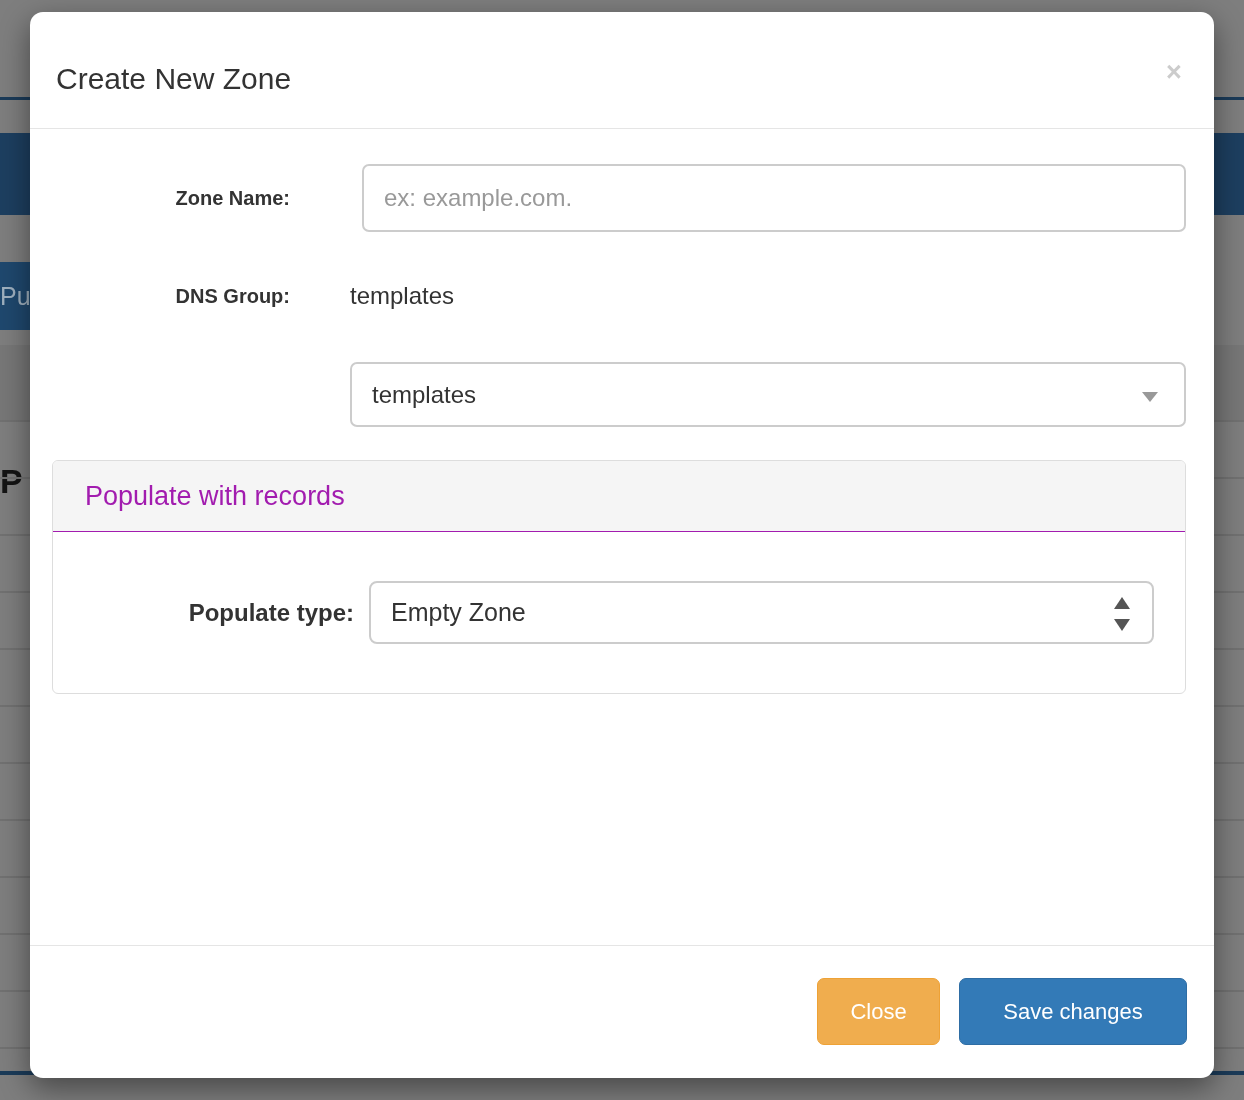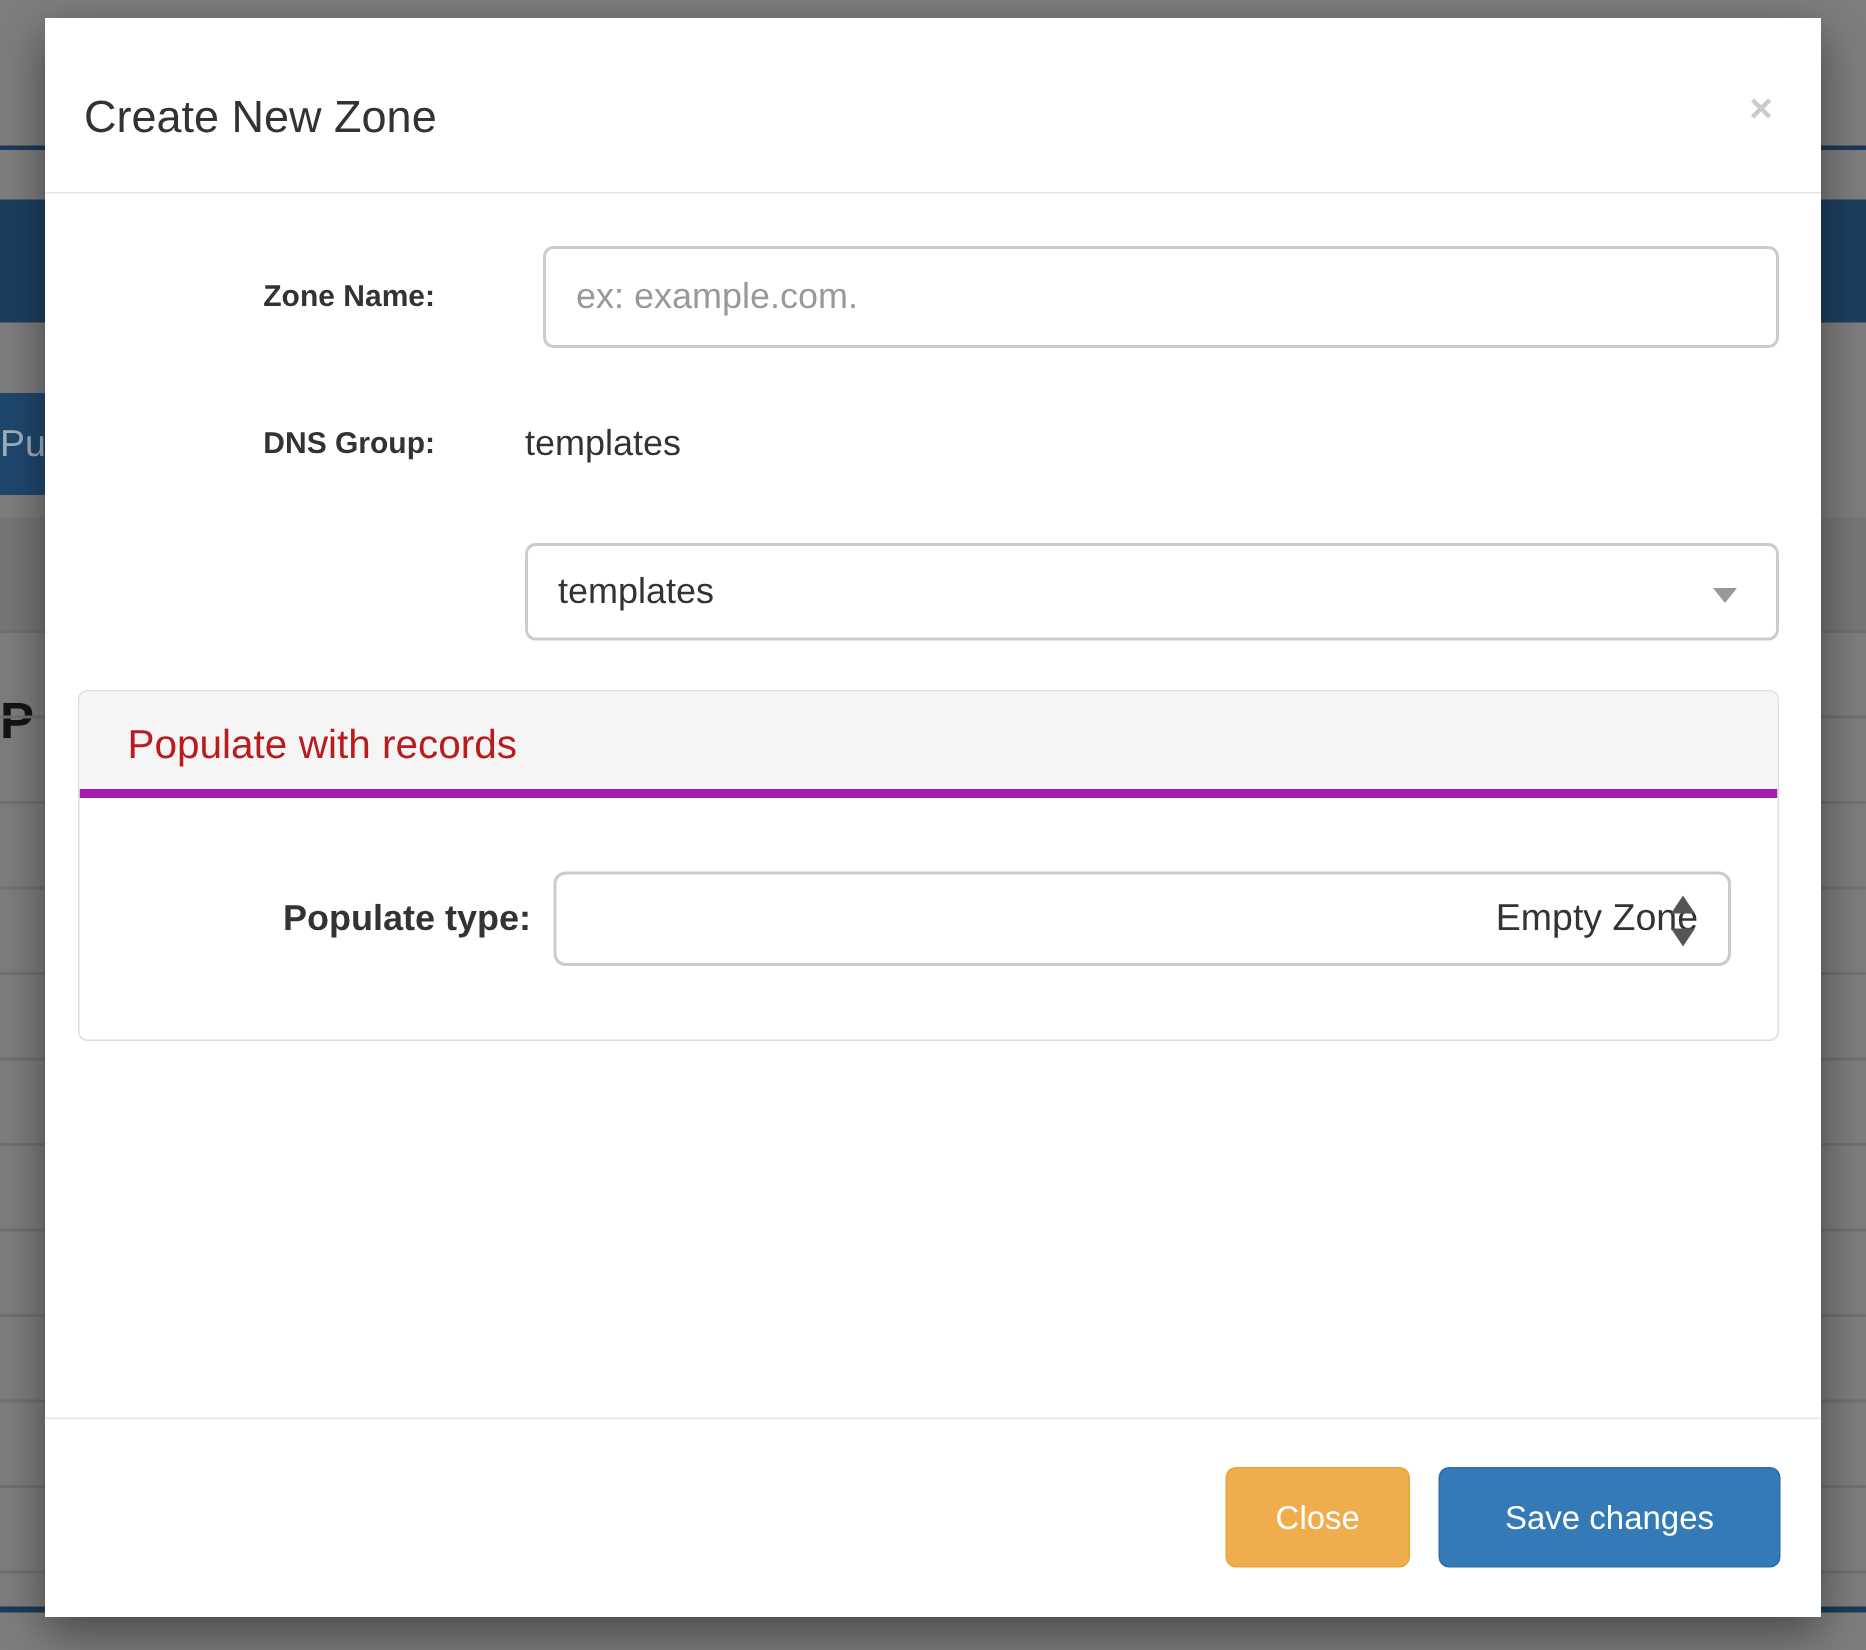--- a/index.html
+++ b/index.html
@@ -24,21 +24,21 @@
     position: absolute; left: 0; top: 456px; width: 30px; height: 50px;
     color: #141414; font-size: 34px; font-weight: 700; overflow: hidden;
     display: flex; align-items: center;
   }
   .bd-row-line { position: absolute; left: 0; right: 0; height: 2px; background: #717171; }
   .bd-line-navy-bottom { position: absolute; left: 0; right: 0; top: 1071px; height: 4px; background: #1b3b59; }
 
   
   .modal {
     position: absolute; left: 30px; top: 12px; width: 1184px; height: 1066px;
-    background: #ffffff; border-radius: 0;
+    background: #ffffff; border-radius: 13px;
     box-shadow: 0 10px 30px rgba(0,0,0,0.45);
   }
   .modal-title {
     position: absolute; left: 26px; top: 50px;
     font-size: 30px; line-height: 34px; color: #333333;
   }
   .modal-close {
     position: absolute; right: 26px; top: 44px; width: 28px; height: 32px;
     font-size: 27px; font-weight: 700; color: #cccccc; text-align: center;
     line-height: 32px; cursor: pointer;
@@ -79,35 +79,34 @@
   }
 
   
   .panel {
     position: absolute; left: 22px; right: 28px;
     border: 1px solid #dddddd; border-radius: 6px; background: #ffffff;
   }
   .panel-populate { top: 448px; height: 234px; }
   .panel-populate-header {
     position: absolute; left: 0; right: 0; top: 0; height: 71px;
-    background: #f5f5f5; border-bottom: 6px solid #a21caf;
+    background: #f5f5f5; border-bottom: 1px solid #a21caf;
     border-radius: 5px 5px 0 0;
-    font-size: 27px; color: #b91c1c; line-height: 71px; padding-left: 32px;
+    font-size: 27px; color: #a21caf; line-height: 71px; padding-left: 32px;
   }
   .populate-label {
     position: absolute; left: 20px; top: 120px; width: 281px; height: 63px;
     line-height: 63px; text-align: right;
     font-weight: 700; font-size: 24px; color: #333333;
   }
   .populate-select {
     position: absolute; left: 316px; right: 31px; top: 120px; height: 63px;
     border: 2px solid #cccccc; border-radius: 8px; background: #fff;
     font-size: 25px; color: #333333; line-height: 59px; padding: 0 20px;
     cursor: pointer;
-    text-align: right;
   }
   .spinner { position: absolute; right: 22px; top: 14px; width: 16px; height: 34px; }
   .spinner .up {
     position: absolute; top: 0; left: 0; width: 0; height: 0;
     border-left: 8px solid transparent; border-right: 8px solid transparent;
     border-bottom: 12px solid #555555;
   }
   .spinner .down {
     position: absolute; bottom: 0; left: 0; width: 0; height: 0;
     border-left: 8px solid transparent; border-right: 8px solid transparent;

